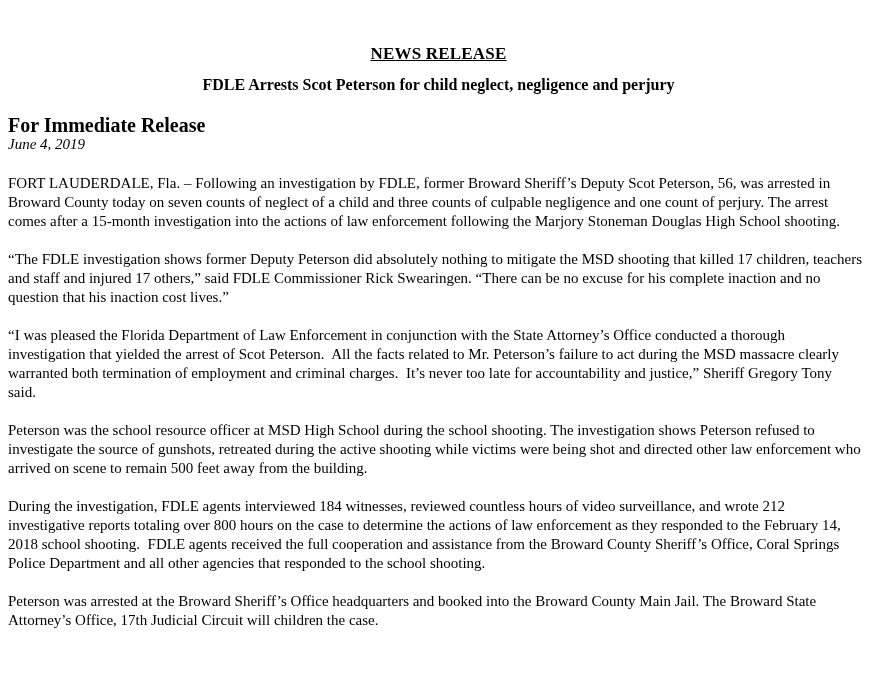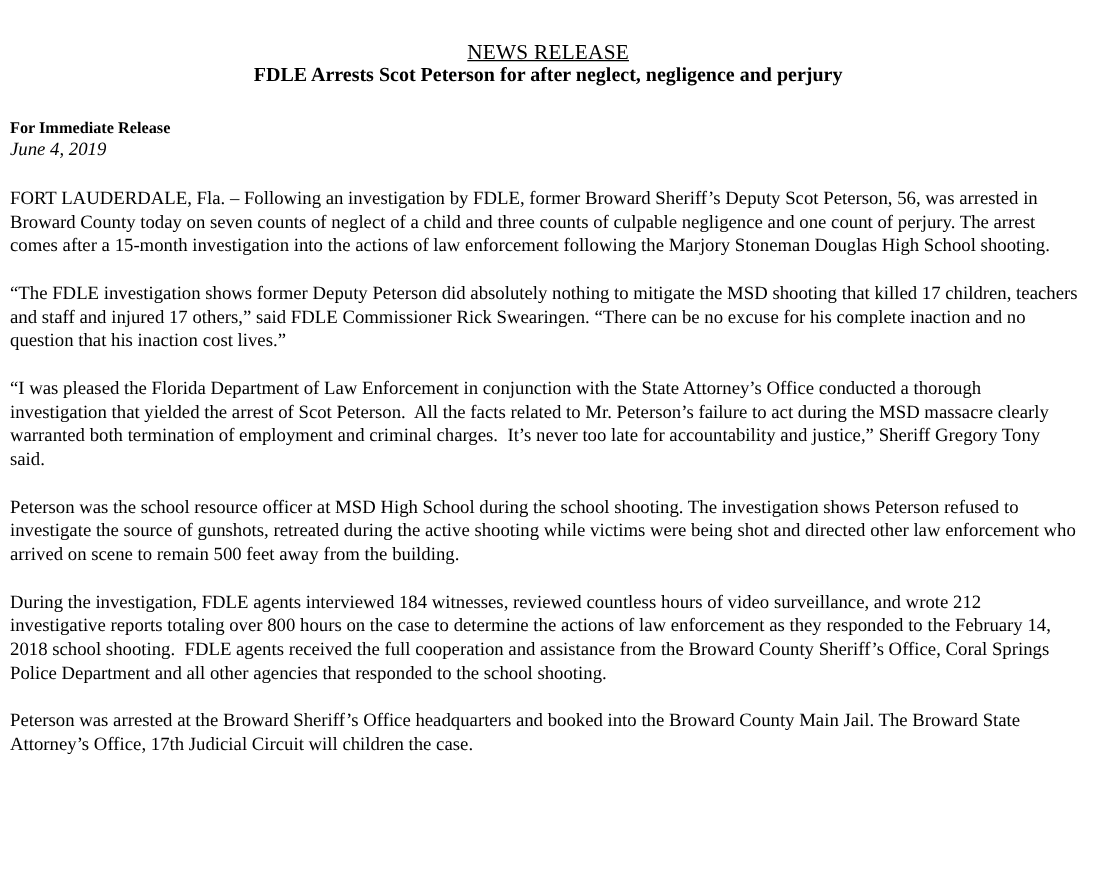--- a/index.html
+++ b/index.html
@@ -16,40 +16,40 @@
     color: #000000;
     font-family: "Liberation Serif", "DejaVu Serif", serif;
     font-size: 15px;
     line-height: 19px;
     overflow: hidden;
   }
   .doc-header {
     text-align: center;
   }
   .doc-title {
-    margin: 0;
+    margin: 12px;
     font-size: 17px;
     line-height: 19px;
-    font-weight: normal;
+    font-weight: bold;
     text-decoration: underline;
     letter-spacing: 0.2px;
   }
   .doc-subtitle {
     margin: 0;
     font-size: 16px;
     line-height: 19px;
     font-weight: bold;
   }
   .release-info {
     margin-top: 22px;
   }
   .release-line {
     margin: 0;
     font-weight: bold;
-    font-size: 13px;
+    font-size: 20px;
     line-height: 19px;
   }
   .date-line {
     margin: 0;
     line-height: 19px;
     font-style: italic;
   }
   .body-text {
     margin-top: 20px;
   }
@@ -58,21 +58,21 @@
     white-space: pre-wrap;
     line-height: 19px;
   }
 </style>
 </head>
 <body>
 
 <div class="page">
   <header class="doc-header">
     <h1 class="doc-title">NEWS RELEASE</h1>
-    <h2 class="doc-subtitle">FDLE Arrests Scot Peterson for after neglect, negligence and perjury</h2>
+    <h2 class="doc-subtitle">FDLE Arrests Scot Peterson for child neglect, negligence and perjury</h2>
   </header>
 
   <div class="release-info">
     <p class="release-line">For Immediate Release</p>
     <p class="date-line">June 4, 2019</p>
   </div>
 
   <div class="body-text">
     <p class="para">FORT LAUDERDALE, Fla. – Following an investigation by FDLE, former Broward Sheriff’s Deputy Scot Peterson, 56, was arrested in Broward County today on seven counts of neglect of a child and three counts of culpable negligence and one count of perjury. The arrest comes after a 15-month investigation into the actions of law enforcement following the Marjory Stoneman Douglas High School shooting.</p>
     <p class="para">“The FDLE investigation shows former Deputy Peterson did absolutely nothing to mitigate the MSD shooting that killed 17 children, teachers and staff and injured 17 others,” said FDLE Commissioner Rick Swearingen. “There can be no excuse for his complete inaction and no question that his inaction cost lives.”</p>

